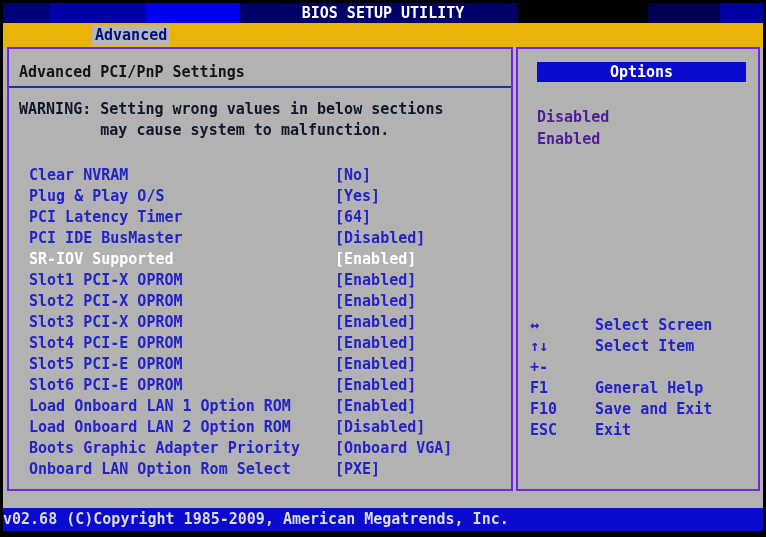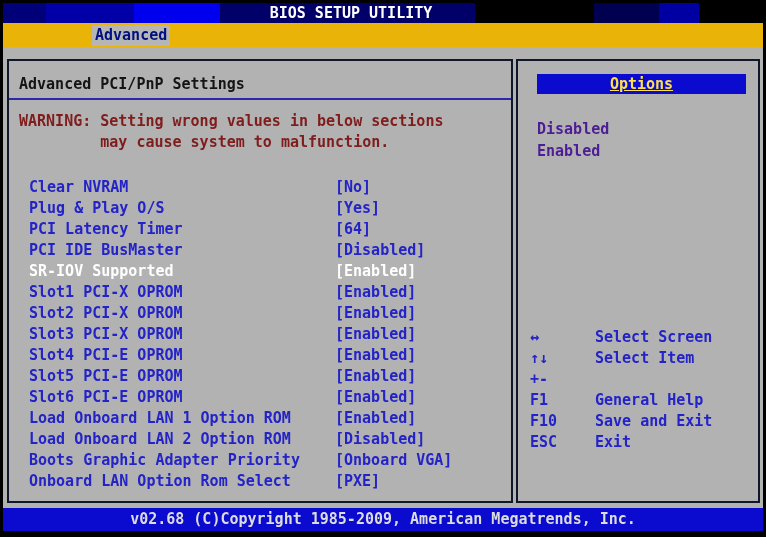--- a/index.html
+++ b/index.html
@@ -3,63 +3,63 @@
 <meta charset="utf-8">
 <style>
   html,body{margin:0;padding:0;background:#222;}
   .screen{
     position:relative;width:766px;height:537px;background:#000;
     font-family:"DejaVu Sans Mono","Liberation Mono",monospace;
     font-weight:bold;font-size:15px;overflow:hidden;
   }
   
   .titlebar{
-    position:absolute;top:3px;left:3px;width:696px;height:20px;
+    position:absolute;top:3px;left:3px;width:760px;height:20px;
     background:linear-gradient(90deg,
       #000078 0 6.2%,#0000a6 6.2% 18.8%,#0000ee 18.8% 31.2%,
       #000068 31.2% 67.8%,#000000 67.8% 84.9%,#000050 84.9% 94.3%,
       #0000a2 94.3% 100%);
     color:#fff;text-align:center;line-height:20px;
   }
   
   .tabbar{position:absolute;top:23px;left:3px;width:760px;height:24px;background:#eab308;}
   .tab{
     position:absolute;left:89px;top:2px;height:21px;line-height:21px;
     padding:0 3px;background:#b6b6b6;color:#001080;
   }
   
   .body{position:absolute;top:47px;left:3px;width:760px;height:461px;background:#b2b2b2;}
-  .panel{position:absolute;top:12px;height:444px;border:2px solid #0f172a;box-sizing:border-box;}
+  .panel{position:absolute;top:0;height:444px;border:2px solid #6d28d9;box-sizing:border-box;}
   .panel-left{left:4px;width:506px;}
   .panel-right{left:513px;width:244px;}
   
   .heading{margin-top:14px;padding-left:10px;color:#141414;}
   .rule{margin-top:5px;border:0;border-top:2px solid #2a2aa8;}
-  .warning{margin-top:11px;color:#7f1d1d;line-height:21px;}
+  .warning{margin-top:11px;color:#0f172a;line-height:21px;}
   .warning .w1{padding-left:10px;}
   .warning .w2{padding-left:calc(10px + 9ch);}
   .settings{margin-top:24px;}
   .set-row{display:flex;line-height:21px;padding-left:20px;color:#2323c8;}
   .set-row.selected{color:#ffffff;}
   .set-lbl{width:306px;flex:0 0 306px;white-space:pre;}
   .set-val{white-space:pre;}
   
   .options-banner{
     margin:13px 12px 0 19px;height:20px;line-height:20px;
-    background:#0b0bd0;color:#fde047;text-align:center;text-decoration:underline;
+    background:#0b0bd0;color:#ffffff;text-align:center;
   }
   .options-list{margin-top:24px;padding-left:19px;color:#4c1d95;line-height:22px;}
   .legend{position:absolute;top:266px;left:0;right:0;color:#2323c8;}
   .key-row{display:flex;line-height:21px;padding-left:12px;}
   .key{width:65px;flex:0 0 65px;white-space:pre;}
   .action{white-space:pre;}
   
   .copyright{
     position:absolute;left:3px;bottom:6px;width:760px;height:23px;
-    background:#0b0bd0;color:#dcdcdc;text-align:center;line-height:23px;
+    background:#0b0bd0;color:#dcdcdc;line-height:23px;
   }
 </style>
 </head>
 <body>
 
 <div class="screen">
 
   <div class="titlebar">
     <span>BIOS SETUP UTILITY</span>
   </div>

